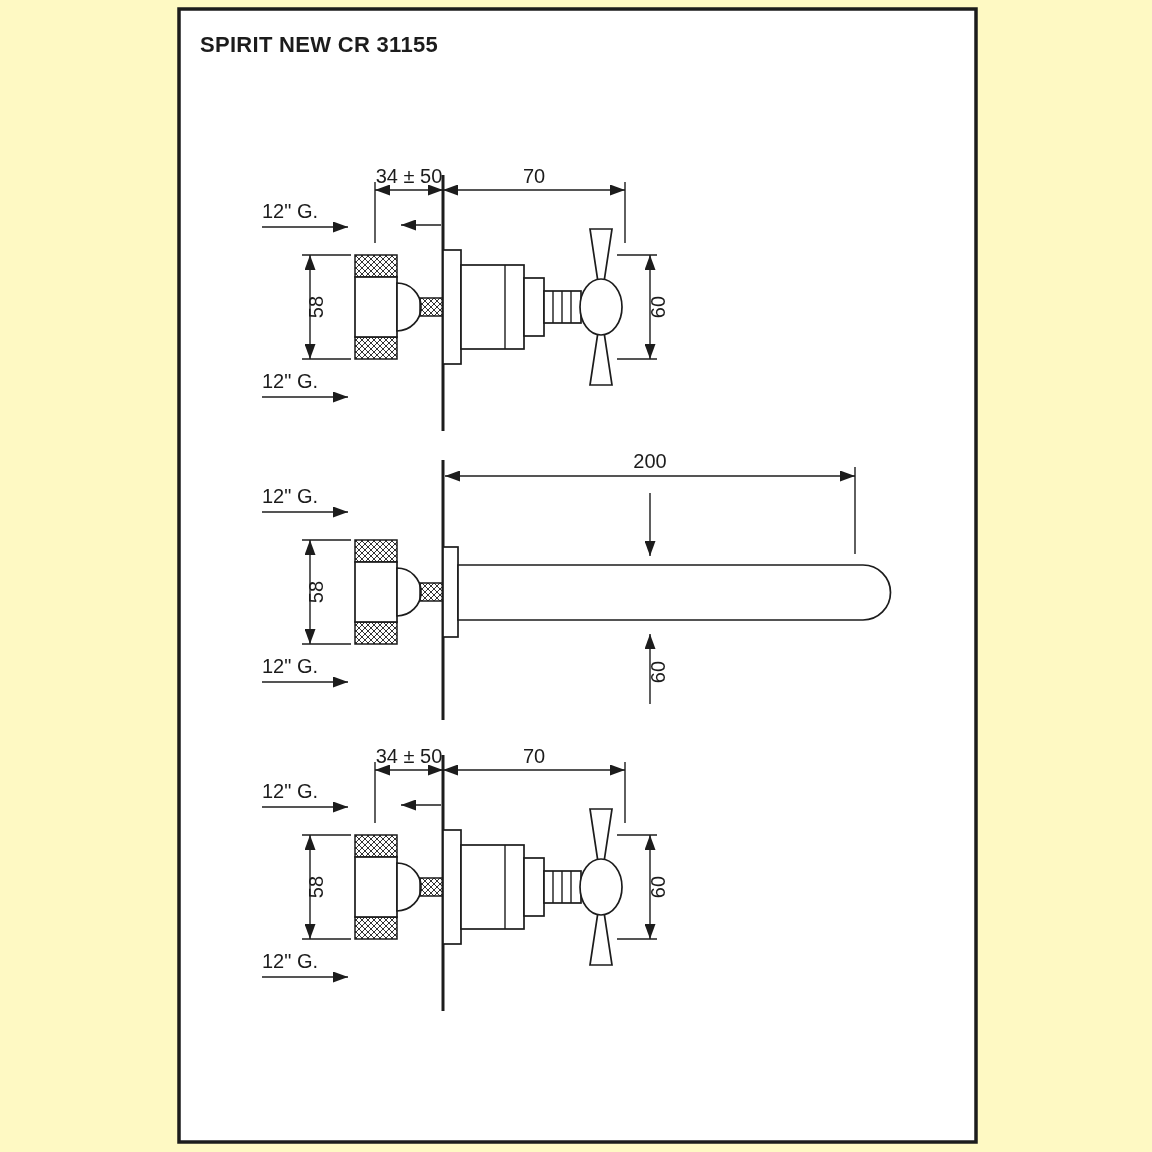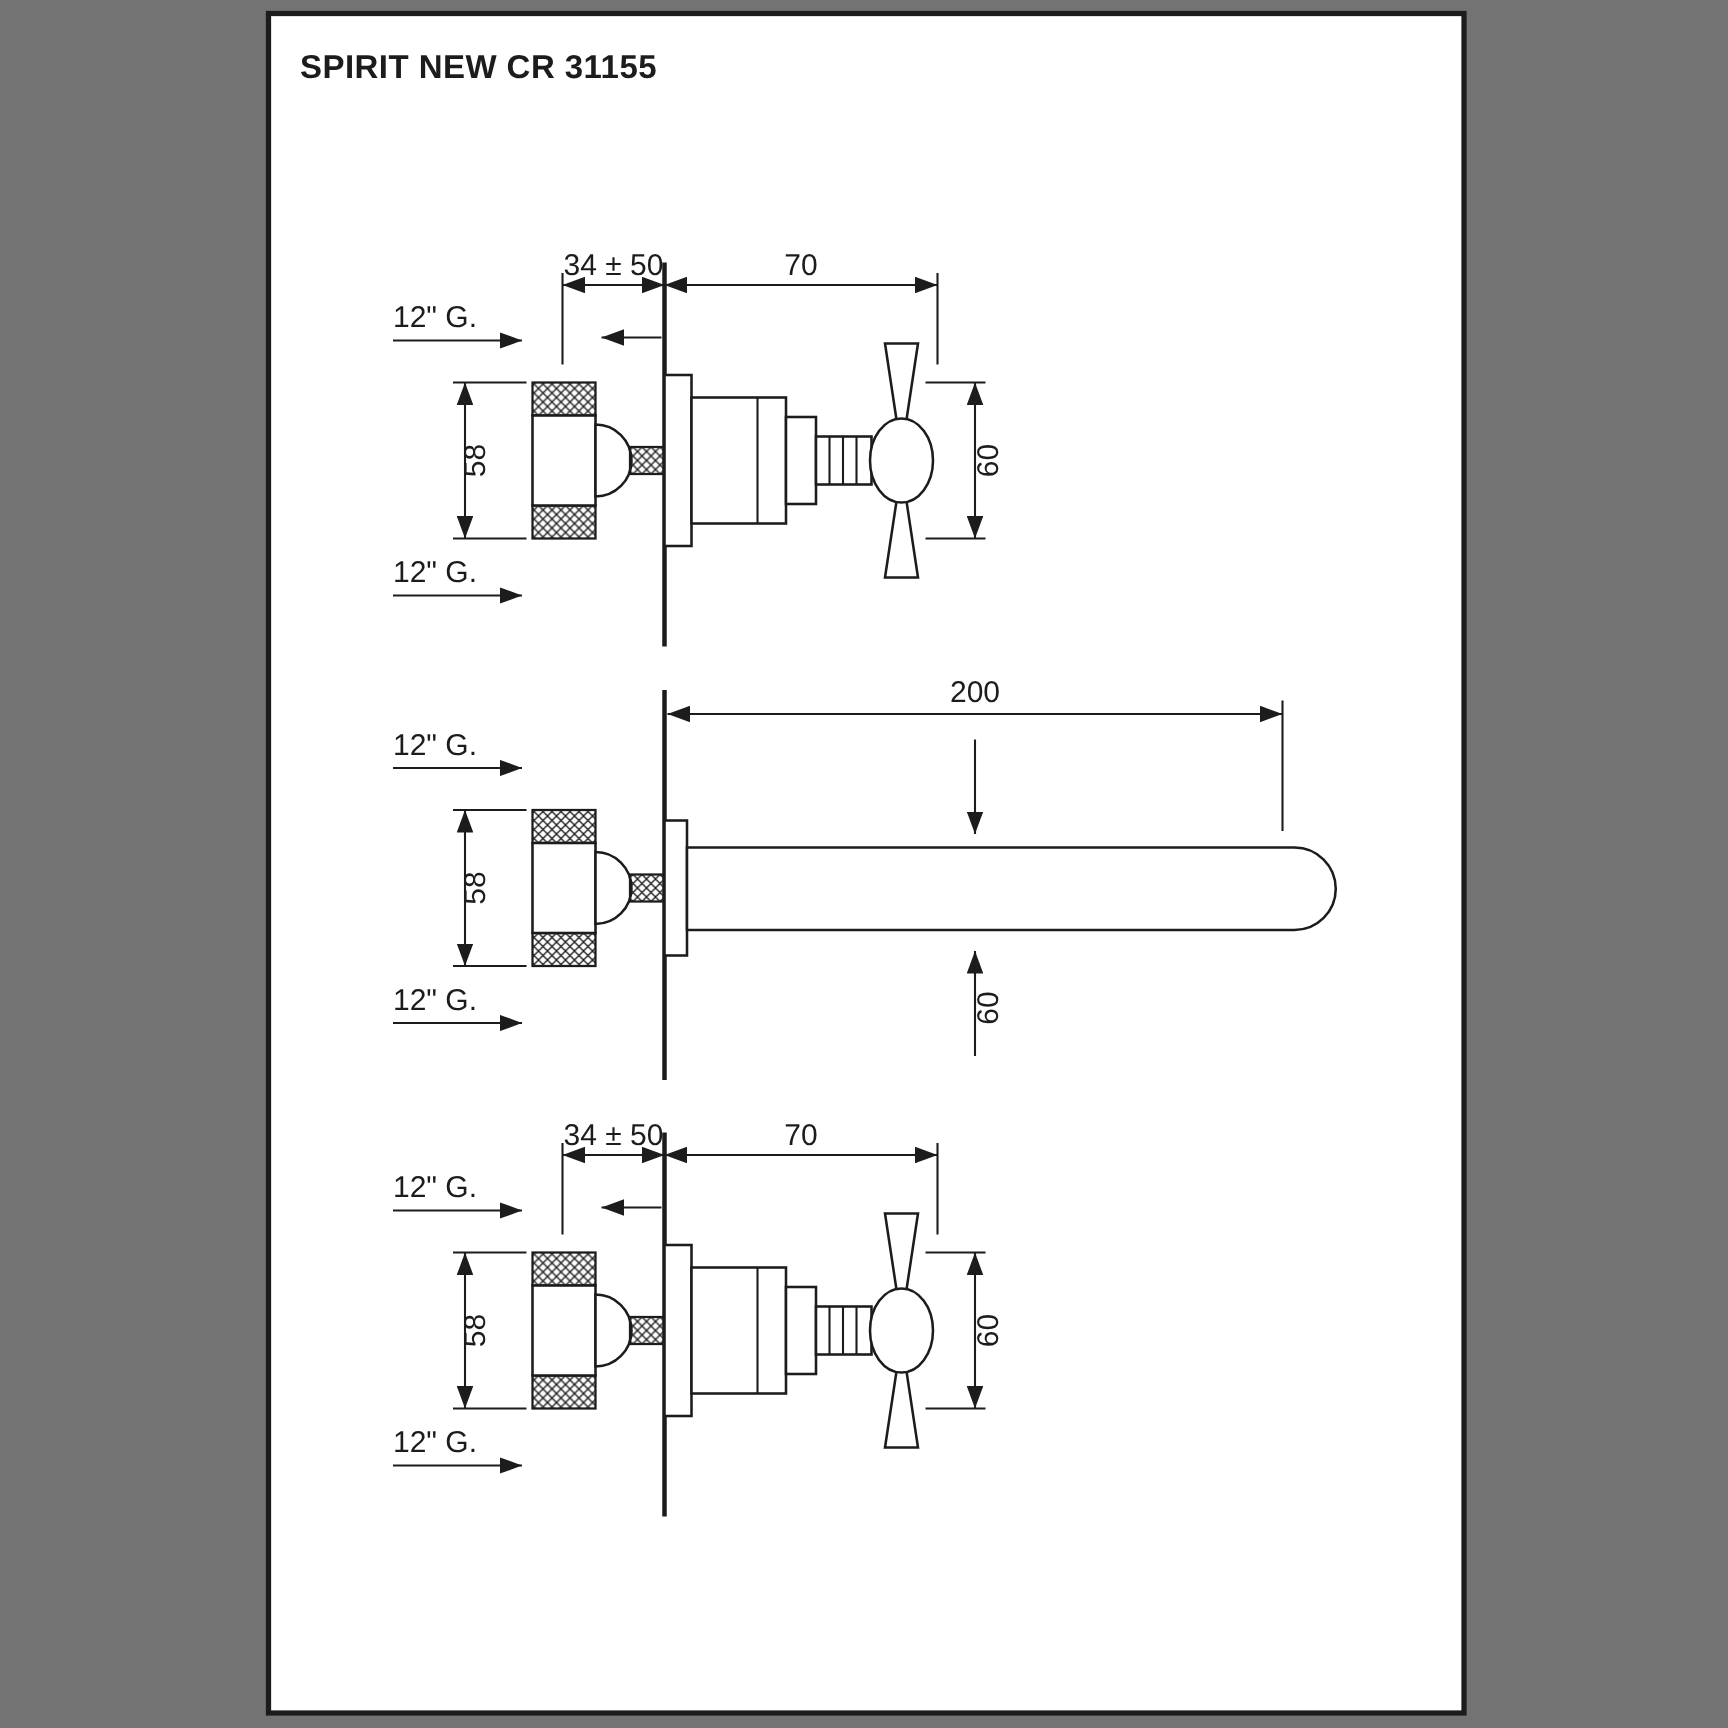--- a/index.html
+++ b/index.html
@@ -1,16 +1,16 @@
 <!DOCTYPE html>
 <html><head>
 <meta charset="utf-8">
 <style>
   html,body{margin:0;padding:0;background:#ffffff}
-  .sheet{width:1152px;height:1152px;position:relative;background:#737373;overflow:hidden}
+  .sheet{width:1152px;height:1152px;position:relative;background:#fef9c3;overflow:hidden}
   svg{display:block}
   text{font-family:"Liberation Sans","DejaVu Sans",sans-serif;fill:#1c1c1c}
   .title-text{font-size:22px;font-weight:600;letter-spacing:.3px}
   .dim-text{font-size:20px}
   .ln{stroke:#1c1c1c;stroke-width:1.4;fill:none}
   .shape{stroke:#1c1c1c;stroke-width:1.7;fill:#ffffff}
   .knurl-rect{stroke:#1c1c1c;stroke-width:1.5;fill:url(#knurl)}
   .wall{stroke:#1c1c1c;stroke-width:3;fill:none}
   .frame{fill:#ffffff;stroke:#1c1c1c;stroke-width:3.5}
 </style>

